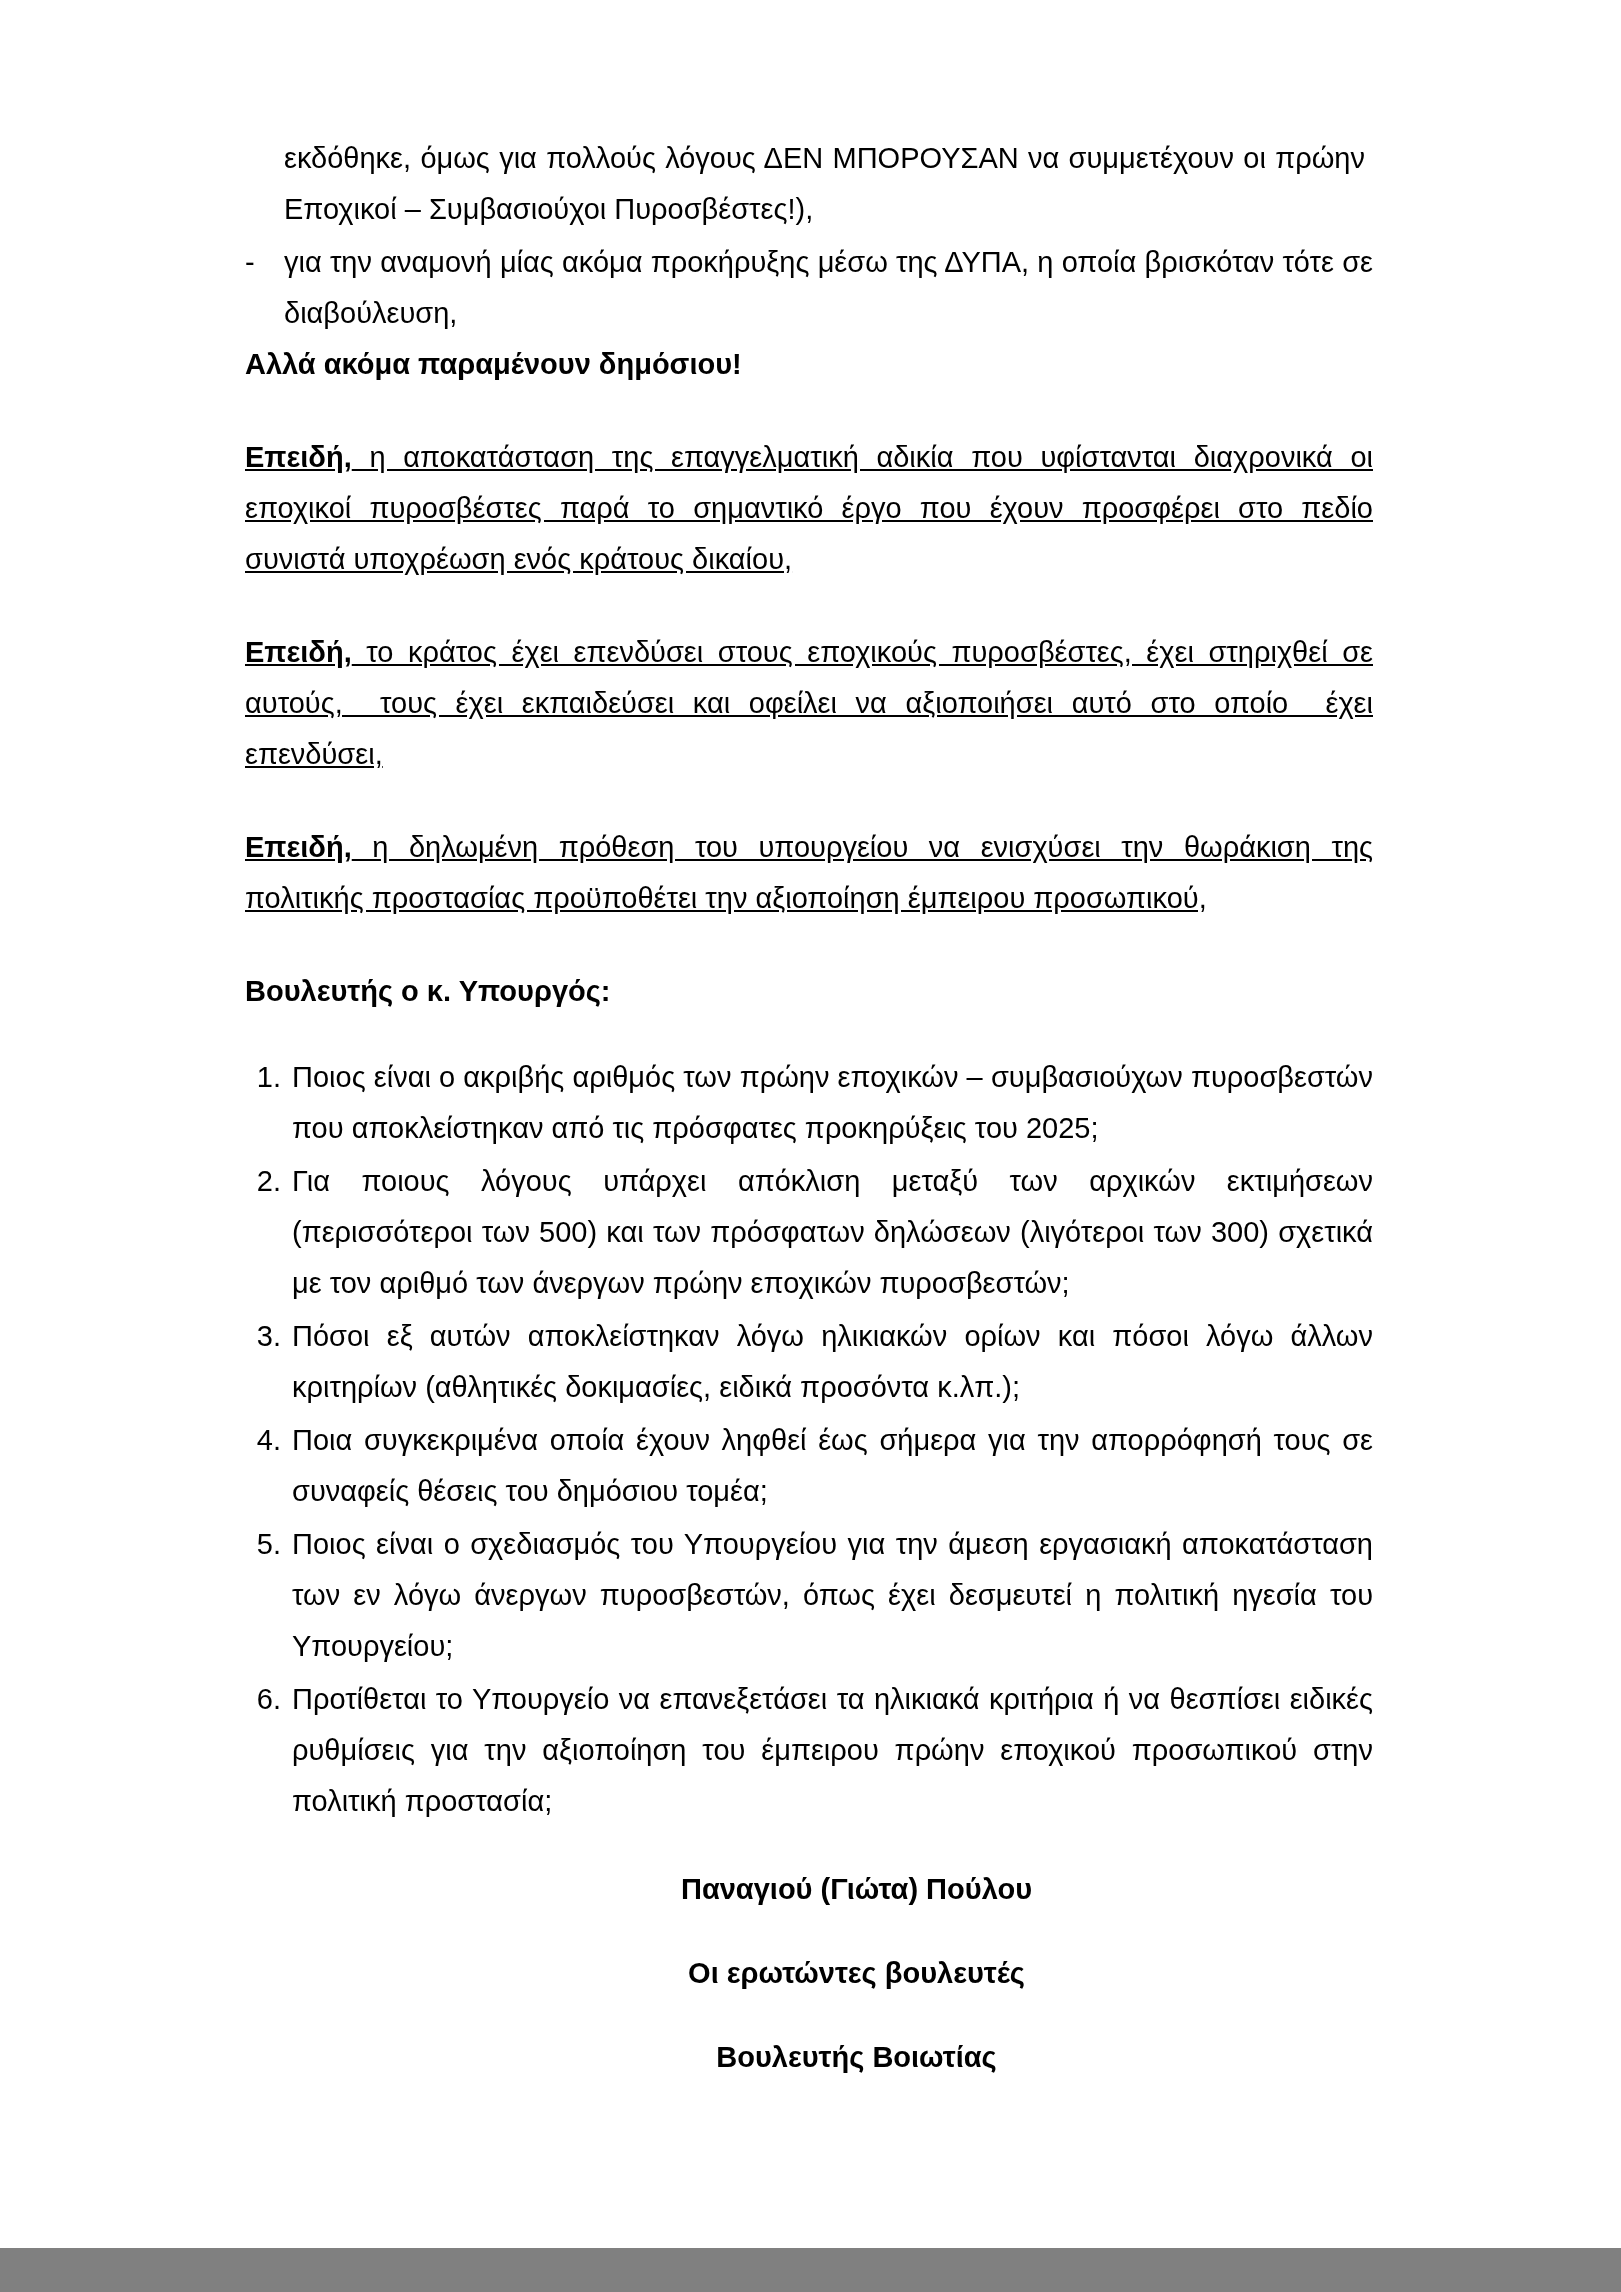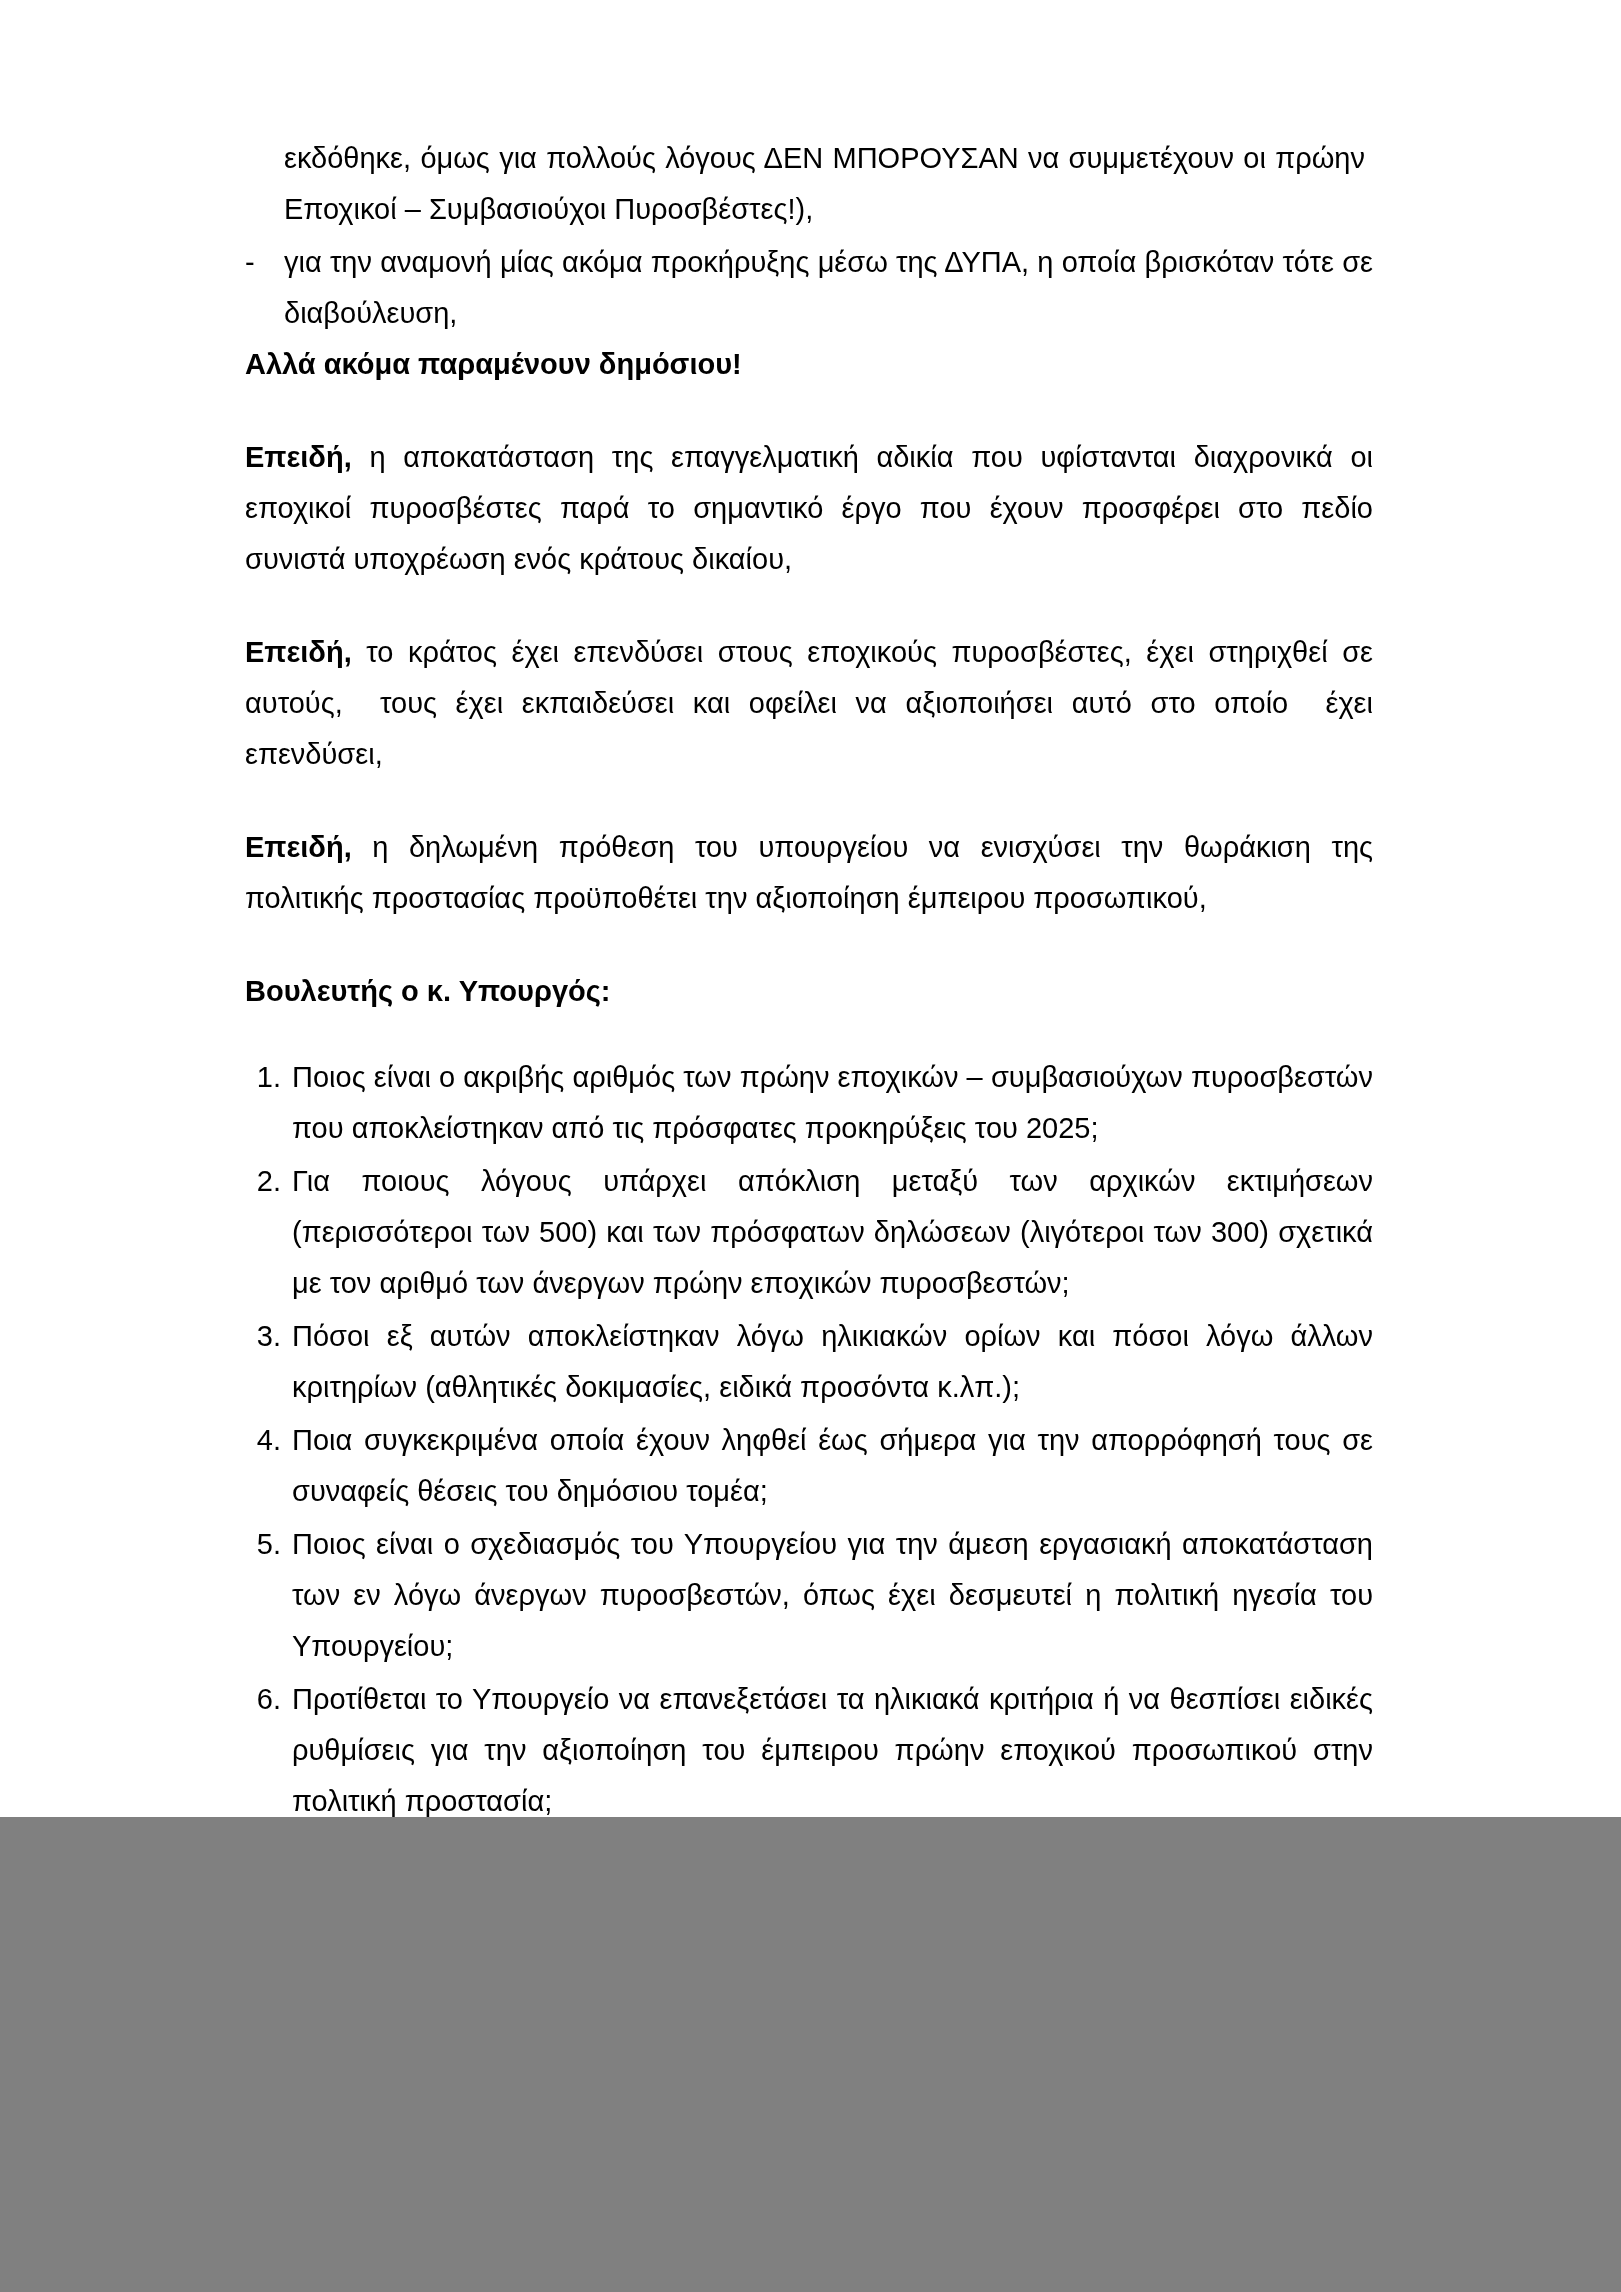--- a/index.html
+++ b/index.html
@@ -3,21 +3,21 @@
 <meta charset="utf-8">
 <style>
   html, body {
     margin: 0;
     padding: 0;
     background: #808080;
   }
   .page {
     position: relative;
     width: 1621px;
-    height: 1817px;
+    height: 2248px;
     background: #ffffff;
     color: #000000;
     font-family: "Liberation Sans", "DejaVu Sans", sans-serif;
     overflow: hidden;
   }
   .content {
     position: absolute;
     left: 245px;
     top: 133px;
     width: 1128px;
@@ -40,20 +40,21 @@
     top: 0;
     width: 39px;
     text-align: left;
   }
   .statement {
     font-weight: bold;
     margin: 0 0 42px 0;
   }
   .para {
     margin: 0 0 42px 0;
+    text-decoration: underline;
   }
   .para .lead {
     font-weight: bold;
   }
   .qhead {
     font-weight: bold;
     margin: 0 0 35px 0;
   }
   .qlist {
     margin: 0 0 37px 0;

